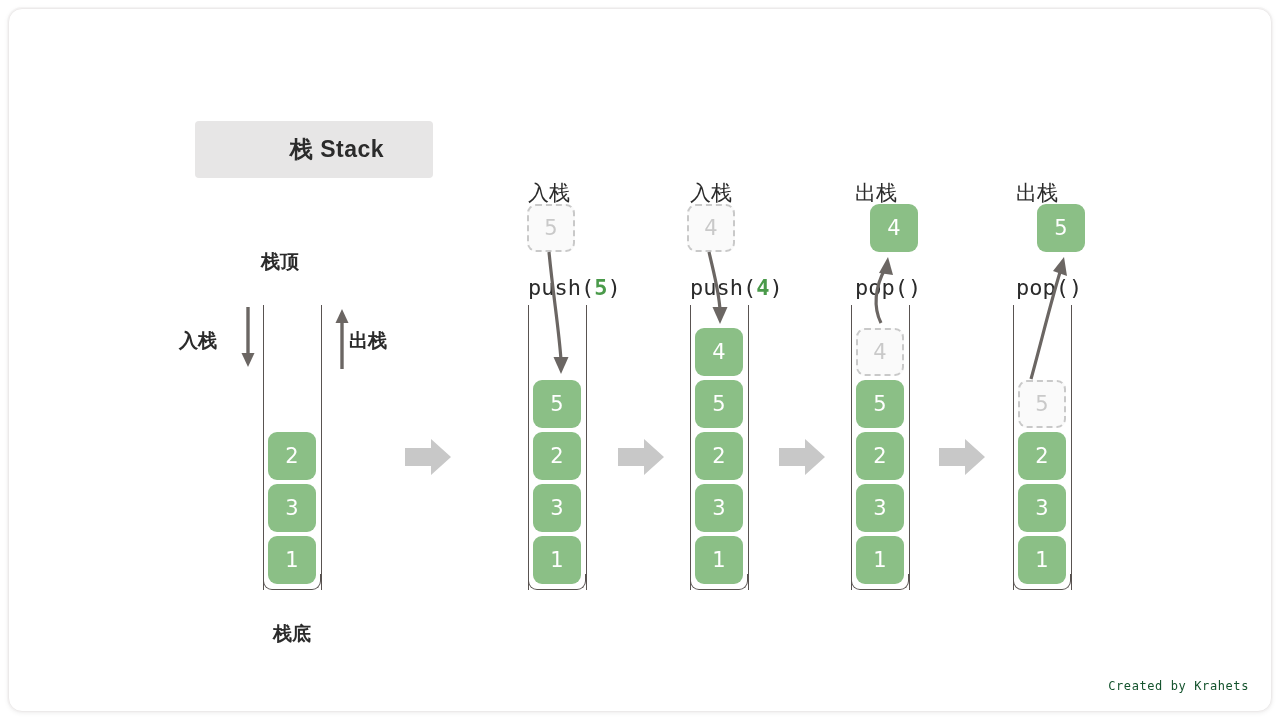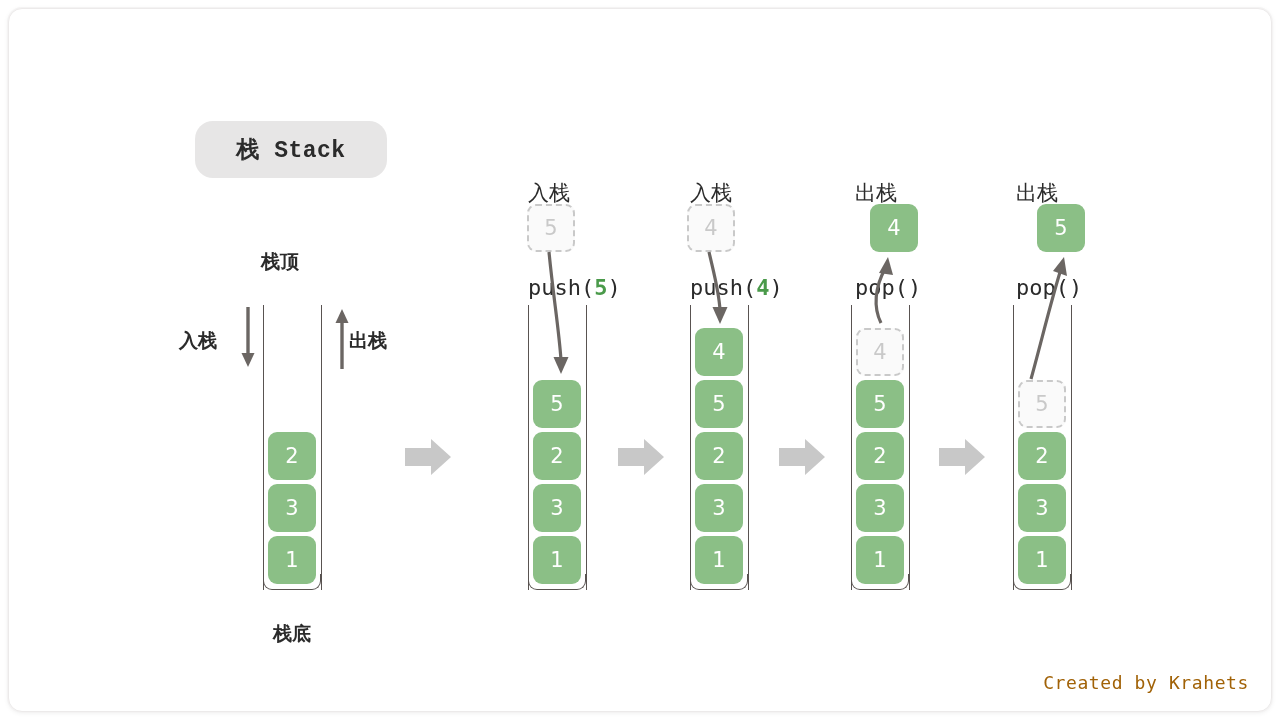--- a/index.html
+++ b/index.html
@@ -16,25 +16,26 @@
     border:1px solid #eceaea;
     border-radius:14px;
     box-shadow:0 0 0 1px #f4f3f3, 0 1px 5px rgba(0,0,0,.07);
     overflow:hidden;
   }
   .abs{position:absolute;}
 
   
   #title-chip{
     left:186px;top:112px;width:192px;height:57px;
-    background:#e7e6e6;border-radius:18px;
+    background:#e7e6e6;border-radius:4px;
     display:flex;align-items:center;justify-content:center;
-    font-family:Liberation Mono, monospace;
+    font-family:Liberation Sans, sans-serif;
     font-size:23px;font-weight:bold;color:#2b2b2b;
     letter-spacing:.5px;
+    padding-left:46px;
   }
 
   
   .col-head{
     font-family:"DejaVu Sans Mono","Liberation Mono",monospace;
     font-size:22px;color:#2b2b2b;line-height:1.42;
     white-space:pre;
   }
   .col-head .ln1{font-family:"DejaVu Sans","Liberation Sans",sans-serif;font-size:21px;}
   .gval{color:#4a9a4a;font-weight:bold;}
@@ -84,21 +85,21 @@
   .float-cell.filled{background:#8bbf86;color:#ffffff;}
   .float-cell.ghost{
     background:#fafafa;color:#c9c9c9;
     border:2px dashed #c9c9c9;box-sizing:border-box;
   }
 
   
   #watermark{
     right:22px;bottom:18px;
     font-family:"DejaVu Sans Mono","Liberation Mono",monospace;
-    font-size:18px;color:#a16207;letter-spacing:.6px;
+    font-size:12px;color:#14532d;letter-spacing:.6px;
   }
   svg{overflow:visible;}
 </style>
 </head>
 <body>
 
 <div id="frame">
 
   <div class="abs" id="title-chip">
     <span>栈 Stack</span>

